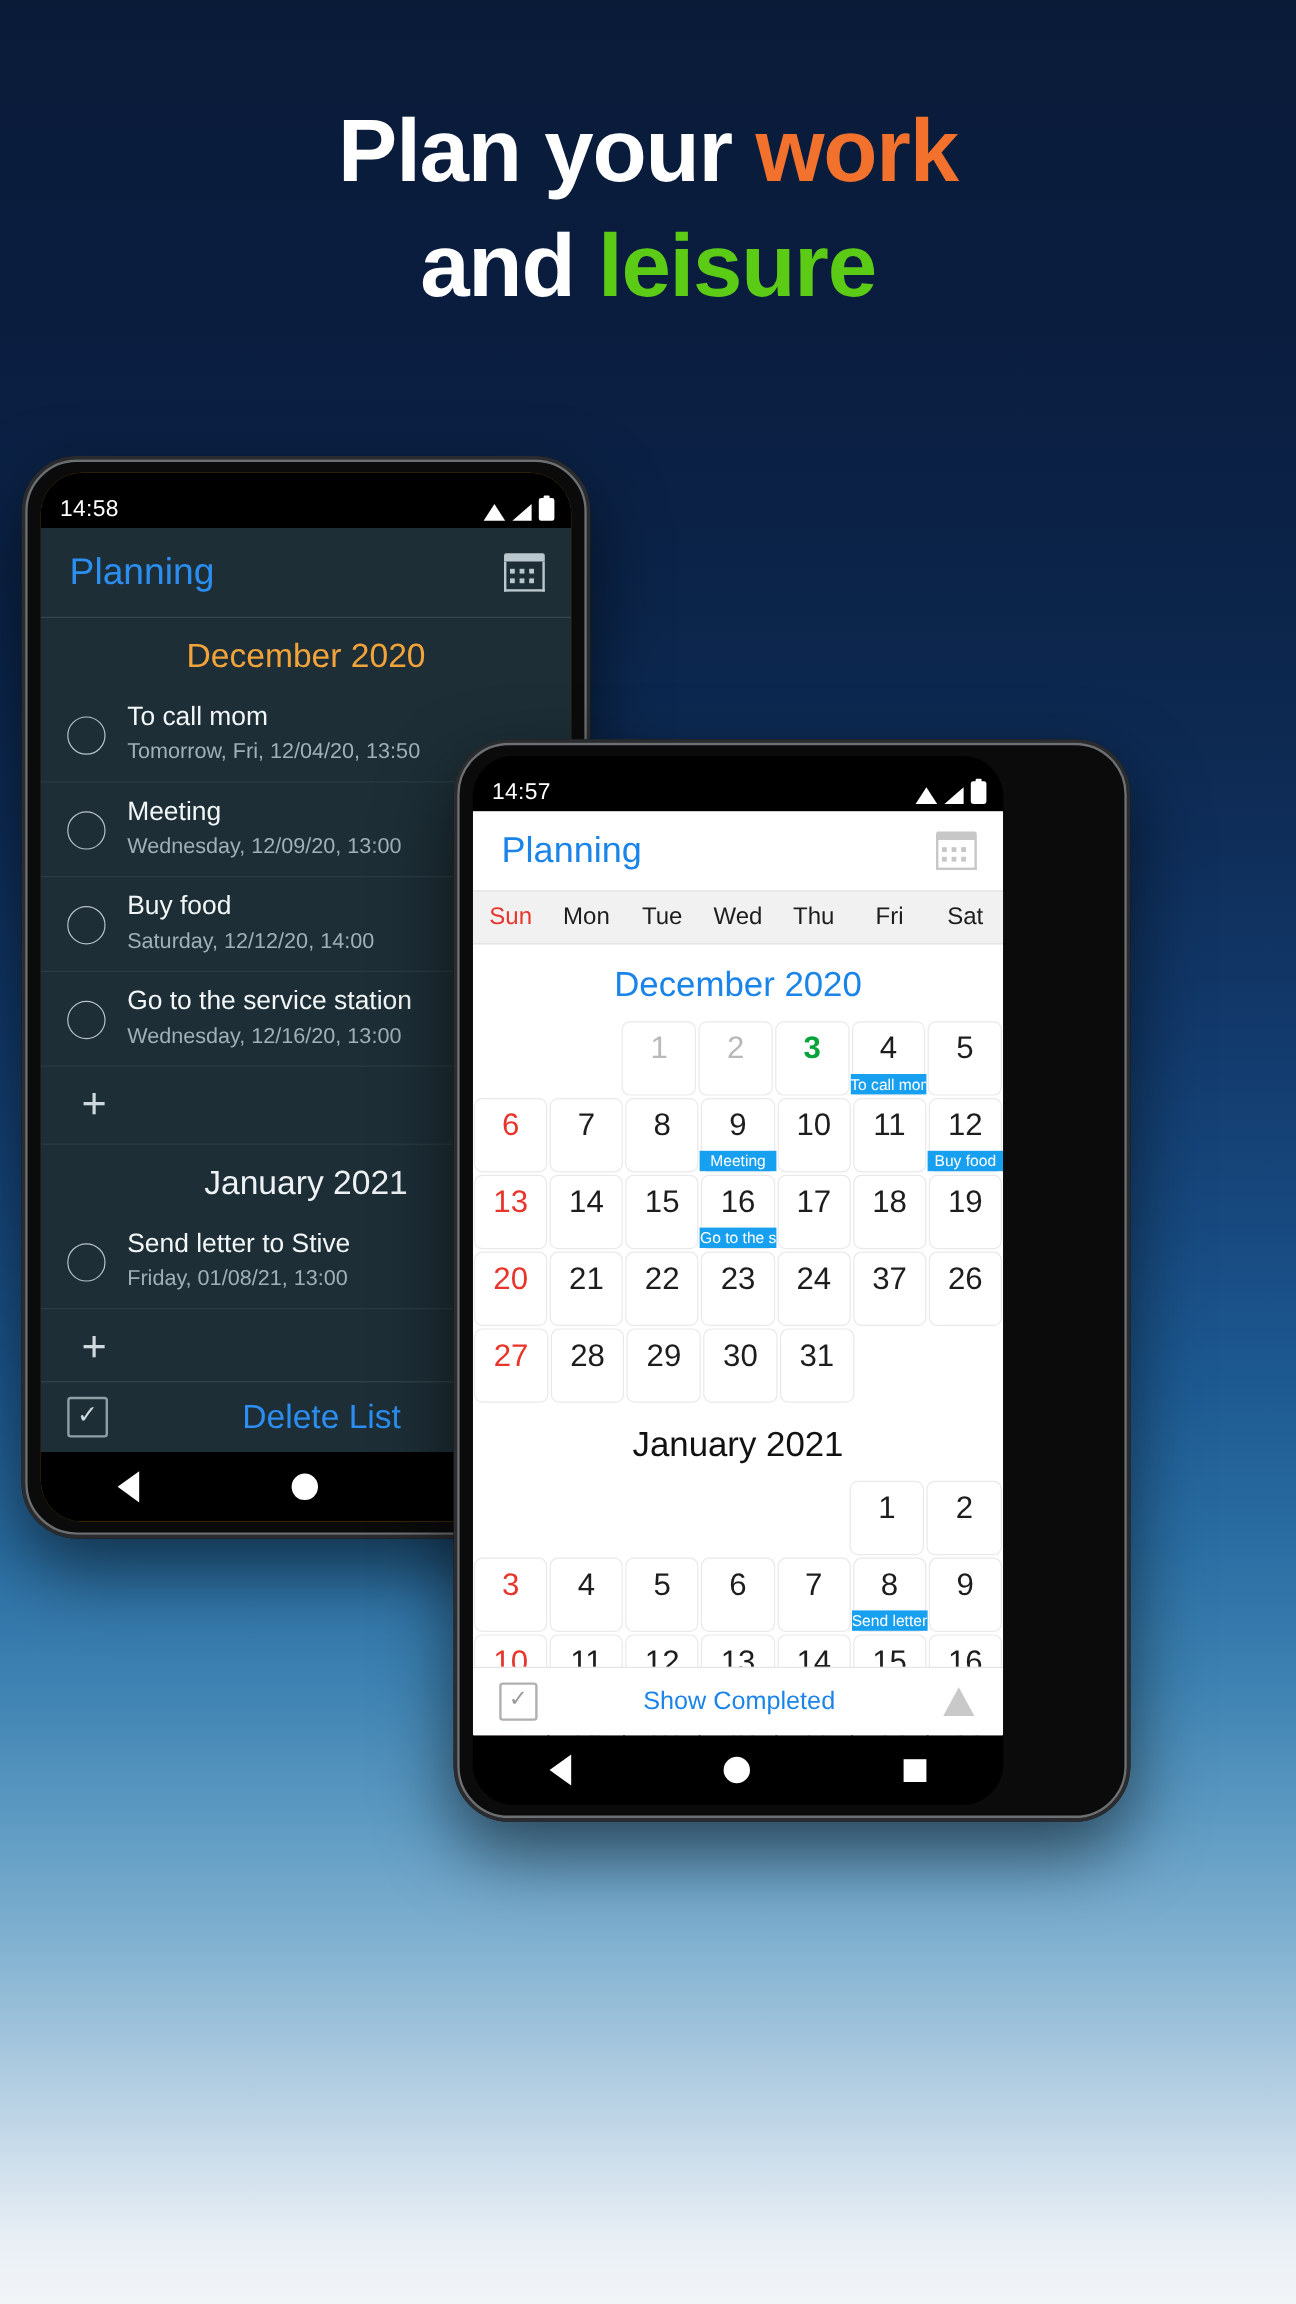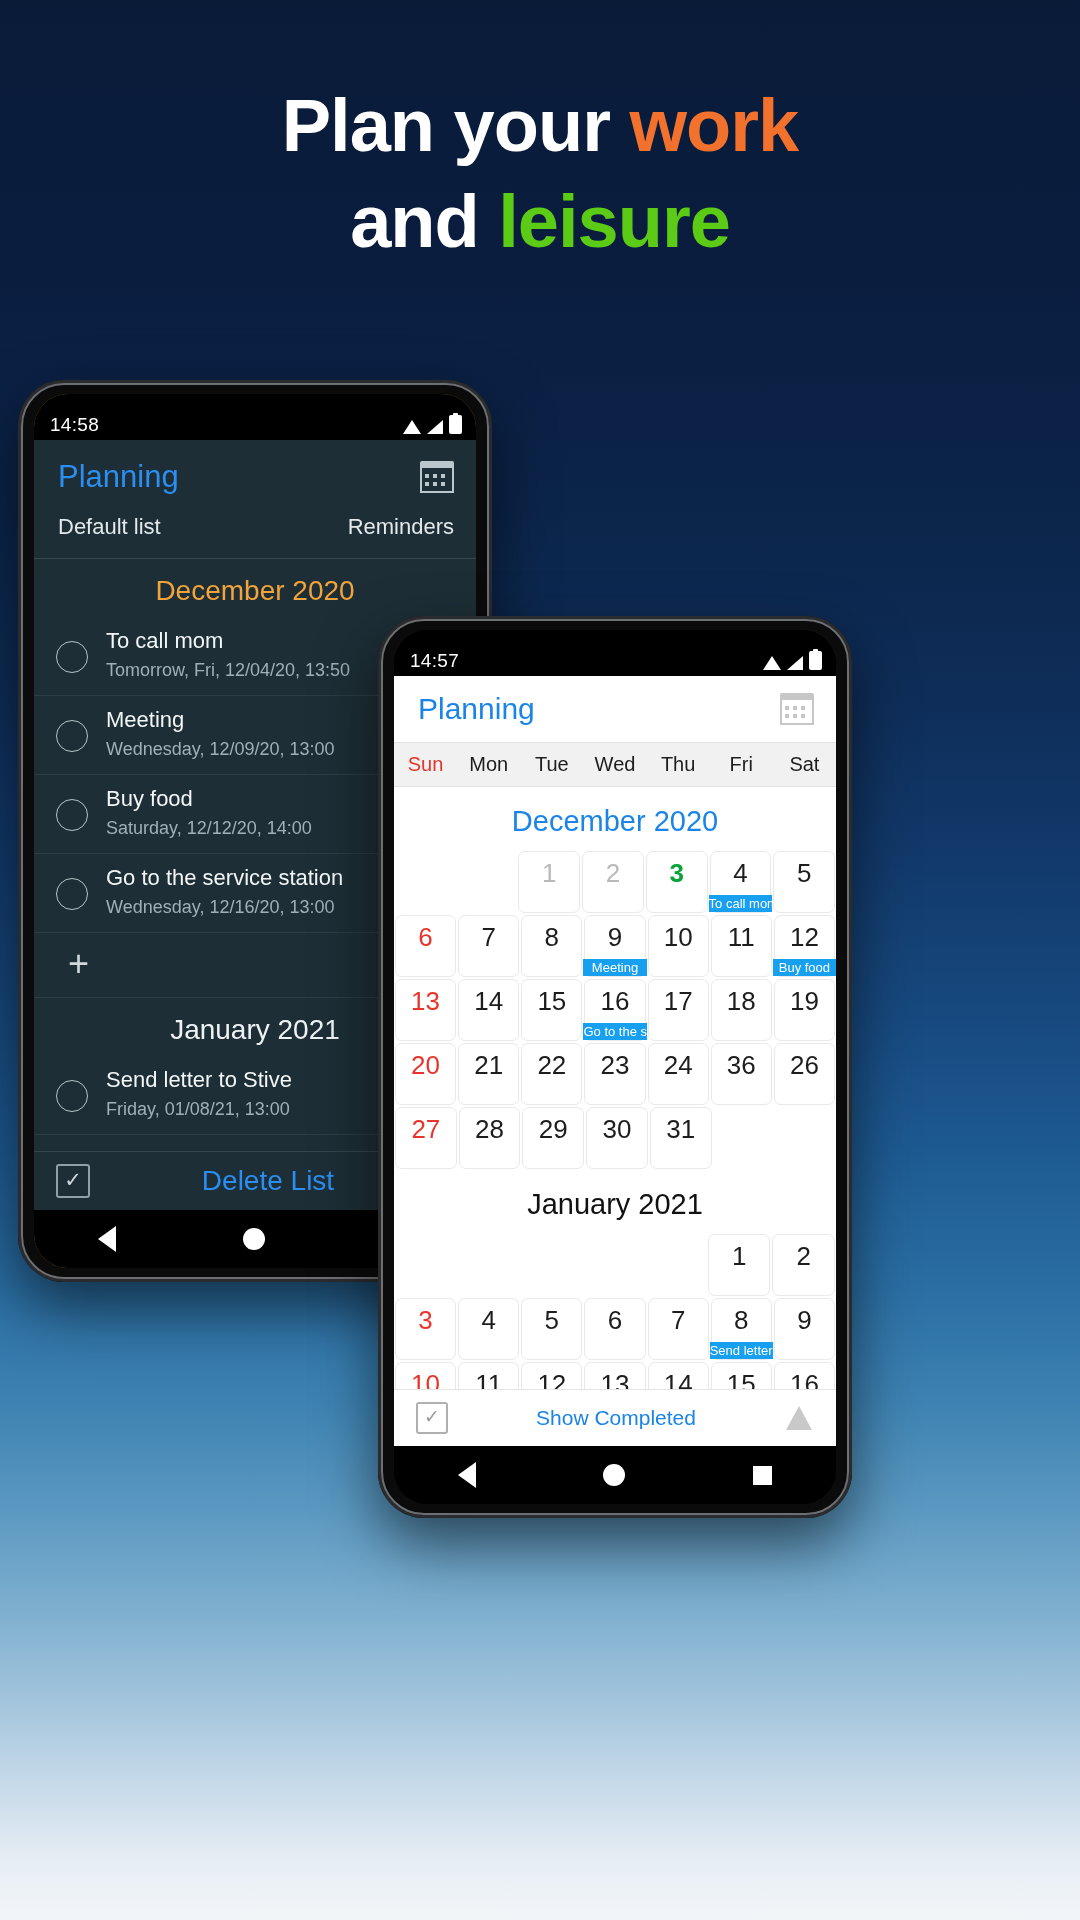--- a/index.html
+++ b/index.html
@@ -138,21 +138,21 @@
     position:absolute;left:0;right:0;bottom:0;height:58px;background:#1d2e36;
     display:flex;align-items:center;border-top:1px solid #34454d;
   }
   .dk-bchk{
     width:30px;height:30px;border:2px solid #8fa0a7;border-radius:3px;margin-left:22px;
     color:#cfd9dd;font-size:21px;line-height:28px;text-align:center;
   }
   .dk-delete{flex:1;text-align:center;color:#2b8ef0;font-size:28px;margin-right:30px;}
 
   
-  #phoneFront{left:378px;top:616px;width:474px;height:902px;}
+  #phoneFront{left:378px;top:616px;width:564px;height:902px;}
   #phoneFront .screen{left:16px;top:14px;width:442px;height:874px;border-radius:34px;background:#000;}
   .lightapp{background:#ffffff;color:#111;height:100%;position:relative;}
   .lt-header{
     height:66px;display:flex;align-items:center;justify-content:space-between;
     padding:0 22px 0 24px;box-sizing:border-box;
   }
   .lt-title{color:#1a84e8;font-size:30px;}
   .lt-week{
     background:#f1f1f1;display:flex;border-top:1px solid #e2e2e2;border-bottom:1px solid #e2e2e2;
   }
@@ -240,24 +240,20 @@
               <span class="body"></span>
             <span class="g" style="left:5px;top:13px;"></span>
               <span class="g" style="left:13px;top:13px;"></span>
             <span class="g" style="left:21px;top:13px;"></span>
               <span class="g" style="left:5px;top:21px;"></span>
             <span class="g" style="left:13px;top:21px;"></span>
               <span class="g" style="left:21px;top:21px;"></span>
           </div>
         </div>
 
-        <div class="dk-tabs">
-          <span>Default list</span>
-          <span>Reminders</span>
-        </div>
         <div class="dk-div"></div>
 
         <div class="dk-month orange">December 2020</div>
         <div class="dk-task">
           <div class="dk-circle"></div>
           <div>
             <div class="dk-ttitle">To call mom</div>
             <div class="dk-tsub">Tomorrow, Fri, 12/04/20, 13:50</div>
           </div>
         </div>
@@ -431,21 +427,21 @@
               <div class="cal-cell">
                 <div class="cal-num">22</div>
               </div>
               <div class="cal-cell">
                 <div class="cal-num">23</div>
               </div>
               <div class="cal-cell">
                 <div class="cal-num">24</div>
               </div>
               <div class="cal-cell">
-                <div class="cal-num">36</div>
+                <div class="cal-num">37</div>
               </div>
               <div class="cal-cell">
                 <div class="cal-num">26</div>
               </div>
             </div>
             <div class="cal-row">
               <div class="cal-cell">
                 <div class="cal-num sun">27</div>
               </div>
               <div class="cal-cell">

